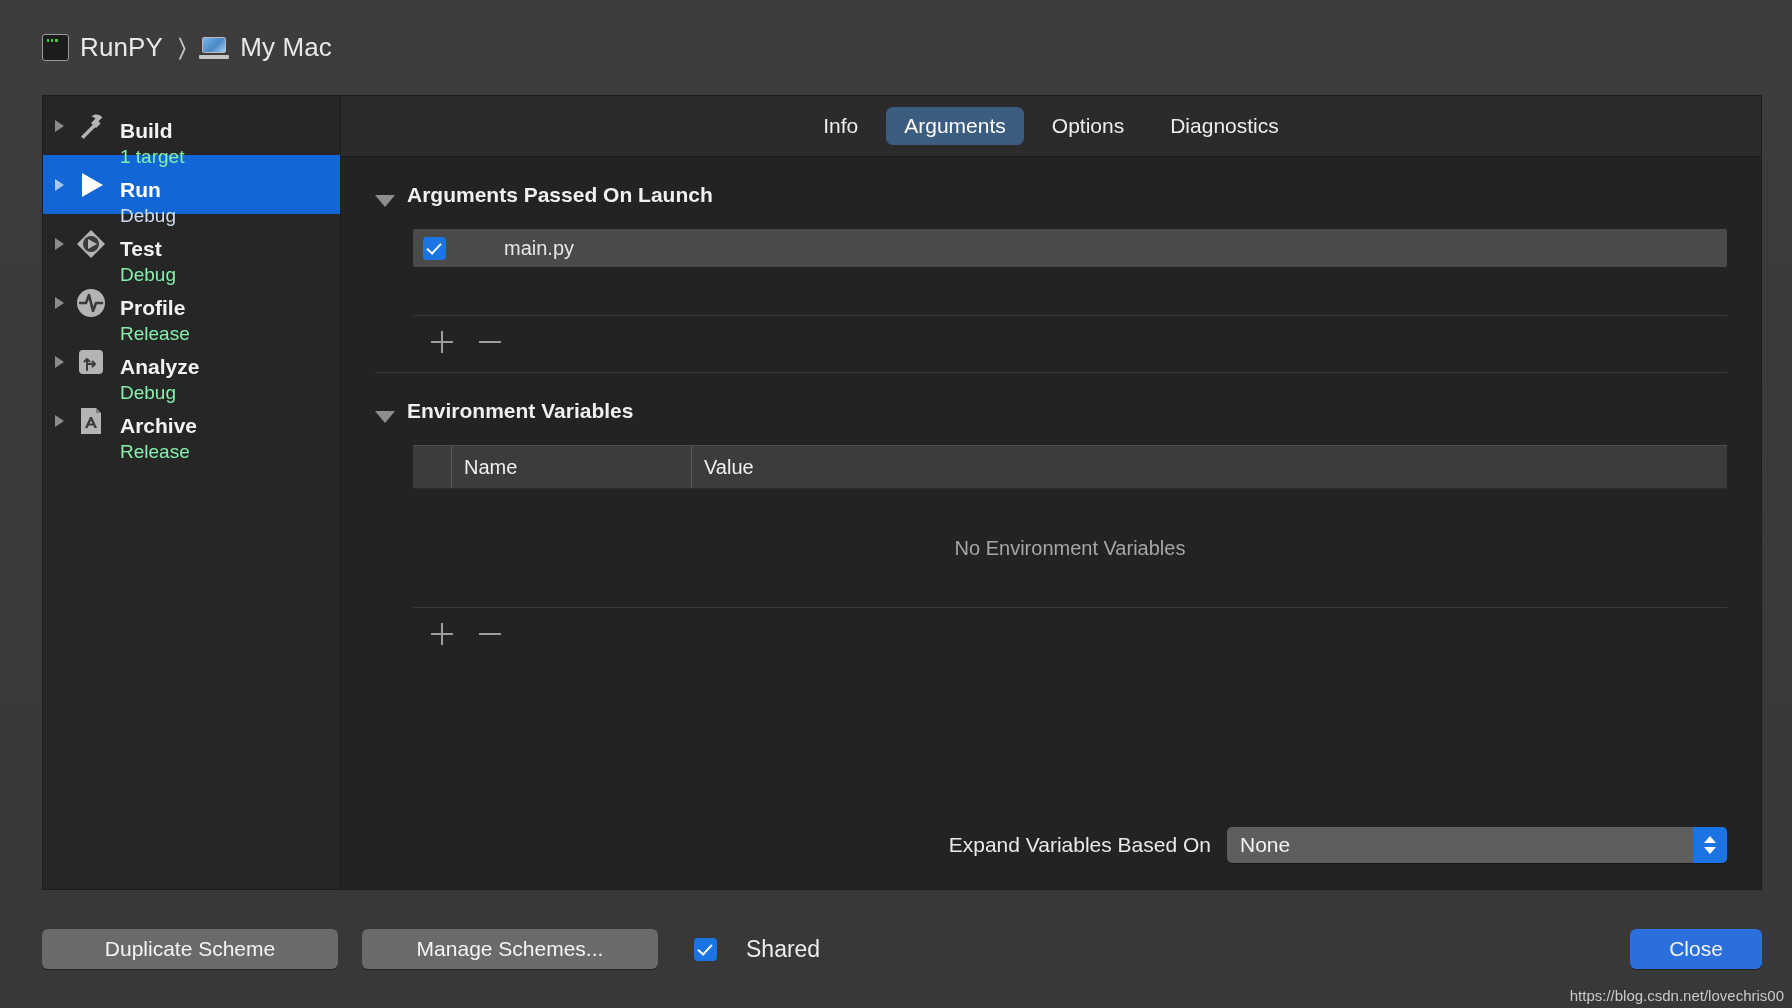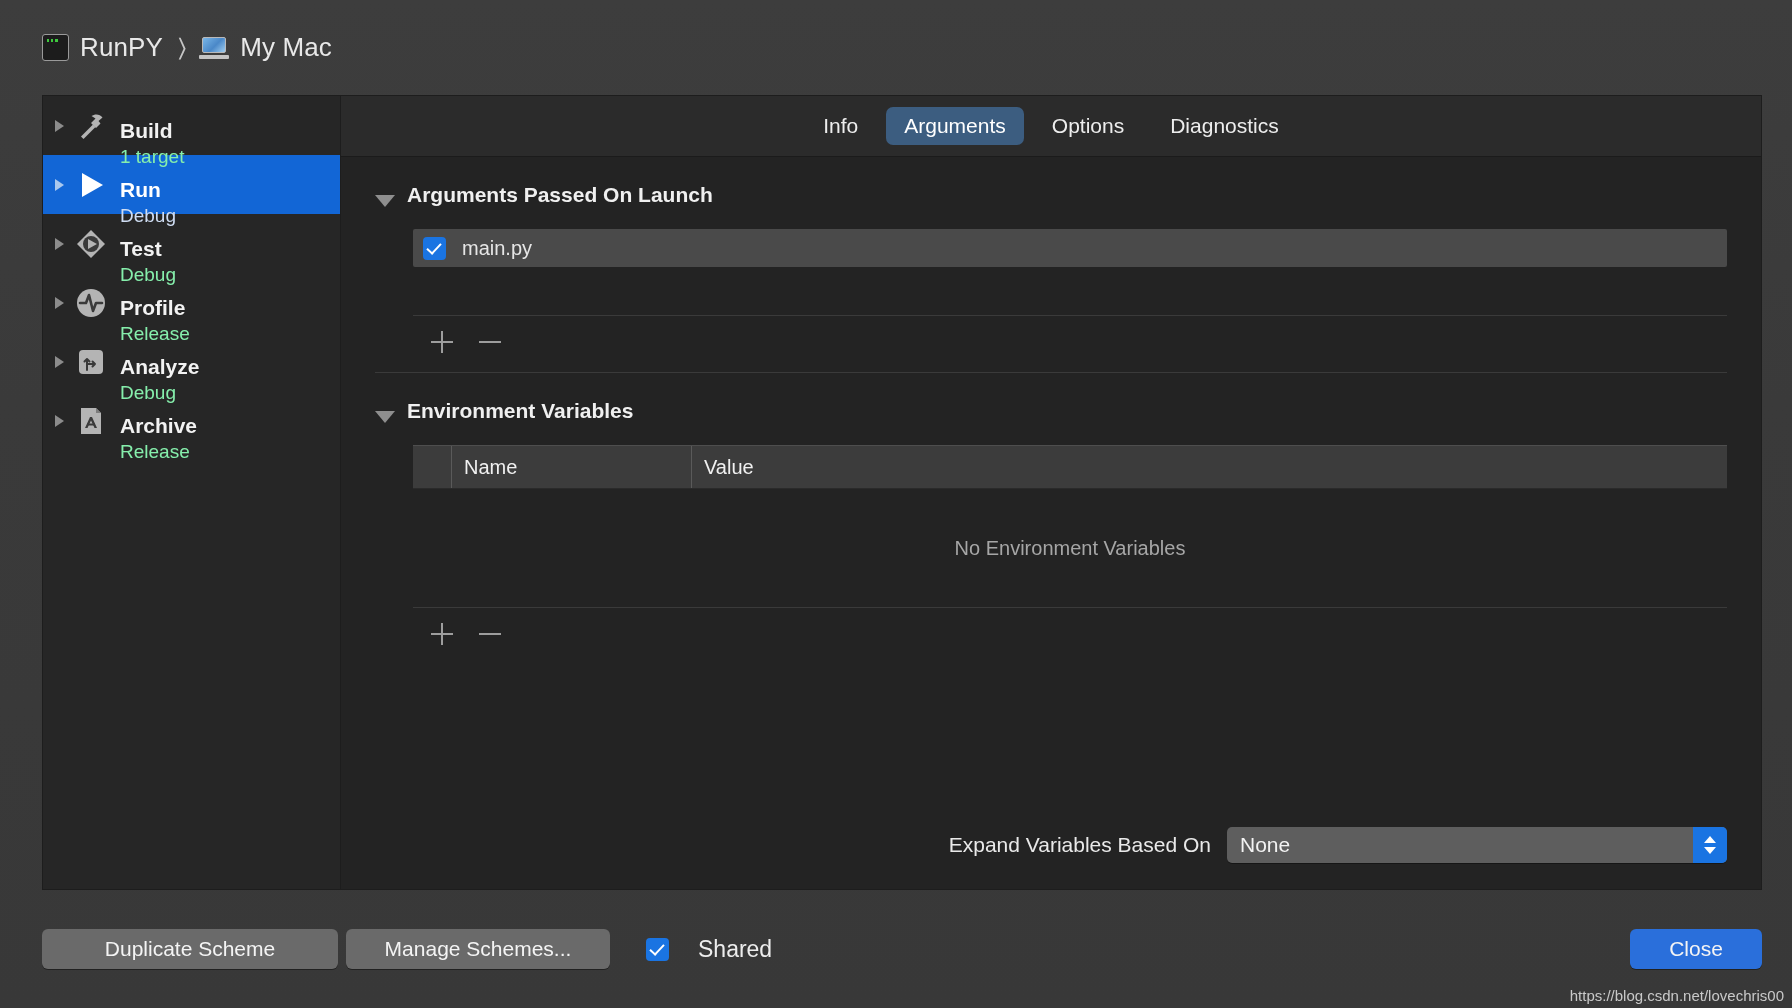--- a/index.html
+++ b/index.html
@@ -140,20 +140,21 @@
     border-right: 10px solid transparent;
     cursor: default;
   }
   .section-title { font-size: 21px; font-weight: bold; color: #f0f0f0; }
 
   .arg-box { margin: 22px 0 0 38px; }
   .arg-row {
     height: 38px; display: flex; align-items: center;
     background: #4a4a4a; border-radius: 2px;
     padding-left: 10px;
+    gap: 42px;
   }
   .cbox {
     width: 23px; height: 23px; flex: 0 0 auto;
     border-radius: 4px; background: #1a74e2;
     position: relative; margin-right: 16px;
   }
   .cbox::after {
     content: ""; position: absolute;
     left: 7px; top: 3px; width: 6px; height: 12px;
     border: solid #ffffff; border-width: 0 2.6px 2.6px 0;
@@ -240,21 +241,21 @@
     position: relative;
   }
   .btn {
     height: 40px; border-radius: 6px;
     background: #6a6a6a; color: #f4f4f4;
     font-size: 21px; display: flex; align-items: center; justify-content: center;
     cursor: default; box-shadow: 0 1px 0 rgba(0,0,0,.4);
     border: none;
   }
   .btn.dup { width: 296px; }
-  .btn.manage { width: 264px; margin-left: 8px; }
+  .btn.manage { width: 296px; margin-left: 24px; }
   .btn.close {
     width: 132px; background: #2a6fdb; margin-left: auto;
   }
   .shared-wrap { display: flex; align-items: center; margin-left: 36px; gap: 13px; }
   .shared-label { font-size: 23px; color: #ededed; }
   .watermark {
     position: absolute; right: 8px; bottom: 4px;
     font-size: 15px; color: #c9c9c9;
   }
 </style>

